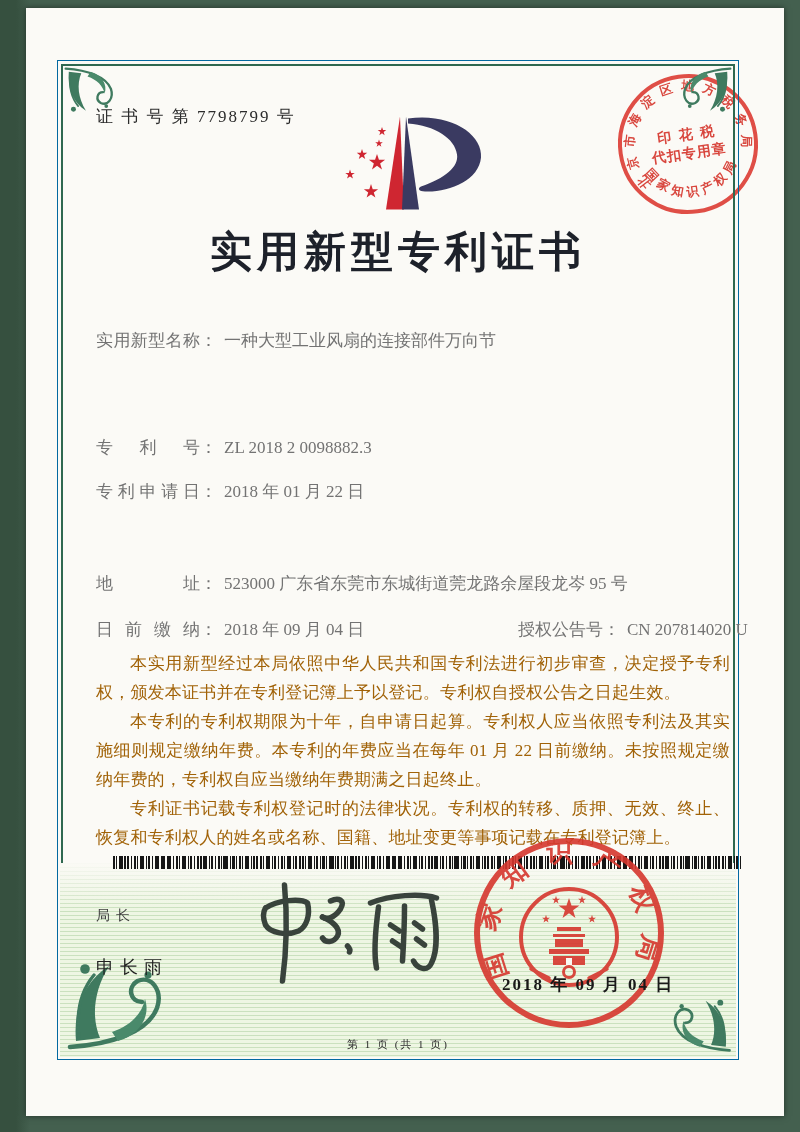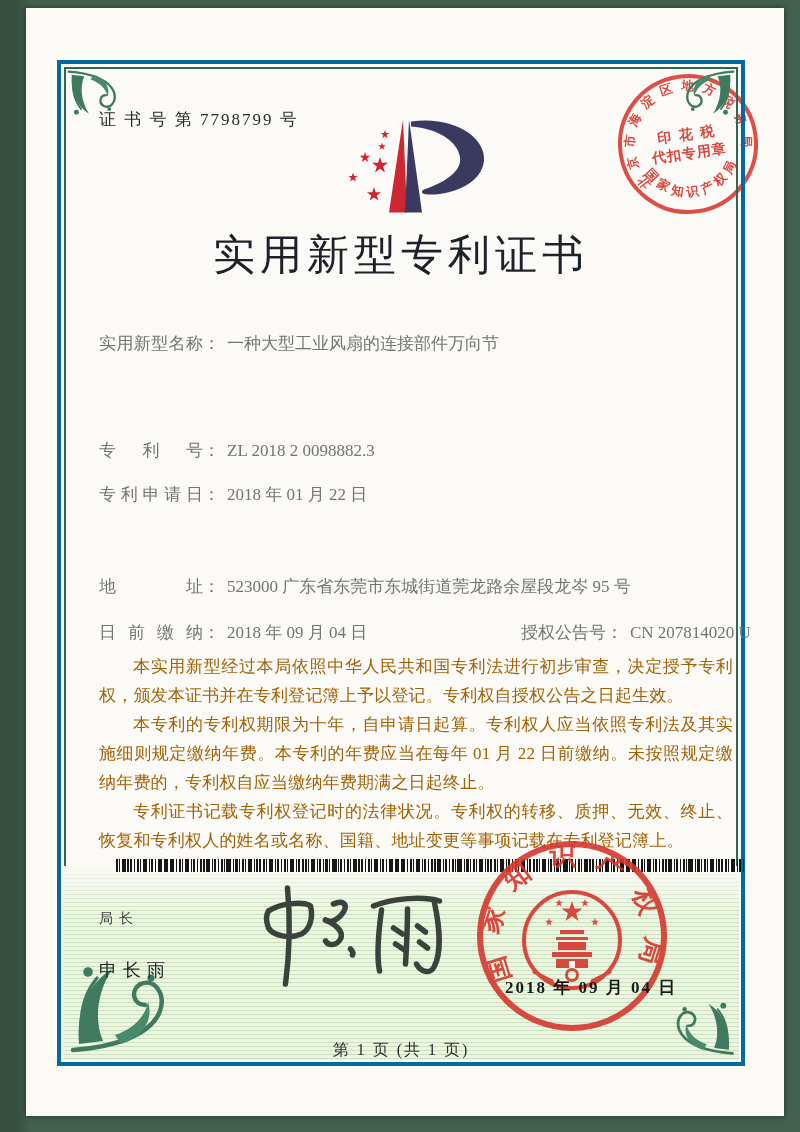--- a/index.html
+++ b/index.html
@@ -1,27 +1,27 @@
 <!DOCTYPE html>
 <html><head>
 <meta charset="utf-8">
 <style>
   html,body{margin:0;padding:0;width:800px;height:1132px;overflow:hidden;
     font-family:"Liberation Serif","DejaVu Serif",serif;}
   body{background:linear-gradient(90deg,#36503f 0,#36503f 16px,#44604f 30px,#44604f 100%);}
   .paper{position:absolute;left:26px;top:8px;width:758px;height:1108px;
     background:#fbfaf6;box-shadow:0 0 6px rgba(0,0,0,.5);}
   .frame{position:absolute;left:31px;top:52px;width:680px;height:998px;
-    border:4px solid #0369a1;}
+    border:1px solid #0369a1;}
   .frame-inner{position:absolute;inset:3px;border:2px solid #2f6850;pointer-events:none;}
   .cert-no{position:absolute;left:38px;top:44px;font-size:17px;letter-spacing:2px;color:#2b2b2b;}
   .logo{position:absolute;left:273px;top:50px;width:165px;height:108px;}
   .stamp{position:absolute;left:588px;top:62px;width:148px;height:148px;transform:rotate(-8deg);opacity:.92;}
   .title{position:absolute;left:0;top:163px;width:100%;text-align:center;
-    font-size:42px;font-weight:normal;letter-spacing:5px;color:#1d212a;}
+    font-size:42px;font-weight:bold;letter-spacing:5px;color:#1d212a;}
   .frow{position:absolute;left:38px;width:620px;font-size:17px;color:#737373;white-space:nowrap;}
   .flabel{display:inline-block;width:104px;text-align:justify;text-align-last:justify;vertical-align:bottom;}
   .fcolon{display:inline-block;}
   .fval{margin-left:7px;}
   .frow-right{position:absolute;left:398px;top:0;white-space:nowrap;margin-left:24px;}
   .paras{position:absolute;left:38px;right:8px;top:588px;color:#a16207;}
   .paras p{margin:0;font-size:17px;line-height:29px;text-indent:2em;text-align:justify;letter-spacing:.2px;}
   .guilloche{position:absolute;left:2px;right:2px;top:802px;bottom:2px;z-index:1;
     background:
       linear-gradient(180deg,rgba(251,250,246,.95) 0,rgba(251,250,246,0) 46px),
@@ -32,21 +32,21 @@
       repeating-linear-gradient(90deg,#161616 0 1px,transparent 1px 3px),
       repeating-linear-gradient(90deg,#161616 0 2px,transparent 2px 7px),
       repeating-linear-gradient(90deg,#161616 0 1px,transparent 1px 11px);}
   .signer-title{position:absolute;left:38px;top:846px;font-size:14px;letter-spacing:6px;color:#404040;z-index:3;}
   .signer-name{position:absolute;left:38px;top:894px;font-size:18px;letter-spacing:6px;color:#1f1f1f;z-index:3;}
   .signature{position:absolute;left:172px;top:812px;width:220px;height:115px;z-index:3;}
   .seal{position:absolute;left:411px;top:772px;width:200px;height:200px;z-index:3;opacity:.9;}
   .seal-date{position:absolute;left:410px;top:912px;width:240px;text-align:center;
     font-size:17px;font-weight:600;letter-spacing:2px;color:#191919;z-index:4;}
   .page-footer{position:absolute;left:0;top:976px;width:100%;text-align:center;
-    font-size:16px;letter-spacing:2px;color:#2c2c2c;z-index:3;}
+    font-size:11px;letter-spacing:2px;color:#2c2c2c;z-index:3;}
   .corner{position:absolute;z-index:3;pointer-events:none;}
   .corner svg{display:block;width:100%;height:100%;}
   .c-bl{left:3px;bottom:3px;width:150px;height:150px;}
   .c-tl{left:3px;top:3px;width:78px;height:78px;transform:scaleY(-1);}
   .c-tr{right:3px;top:3px;width:78px;height:78px;transform:scale(-1,-1);}
   .c-br{right:3px;bottom:3px;width:92px;height:92px;transform:scaleX(-1);}
   .red-txt{fill:#d6372e;}
 </style>
 </head>
 <body>

